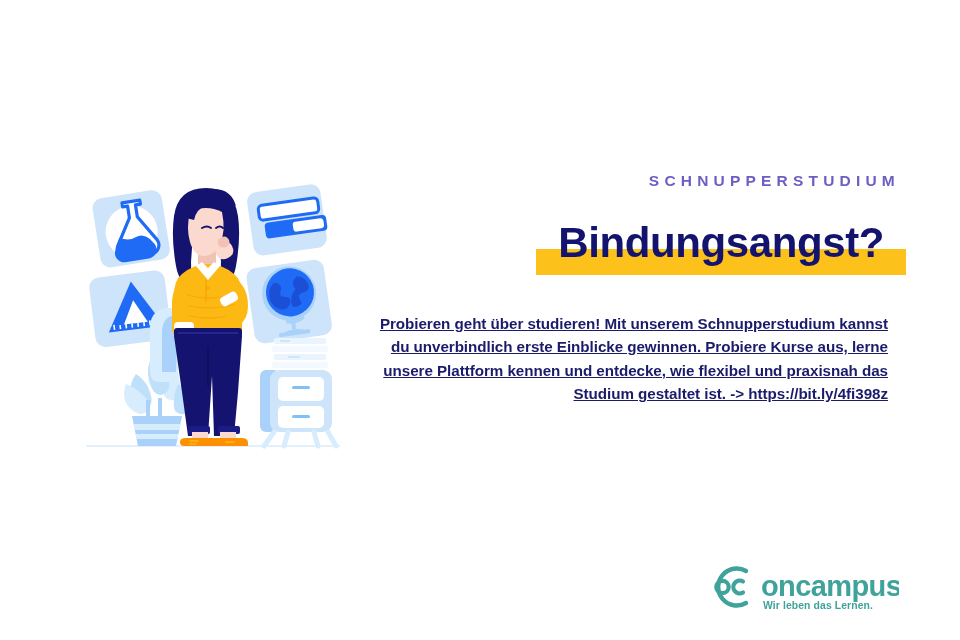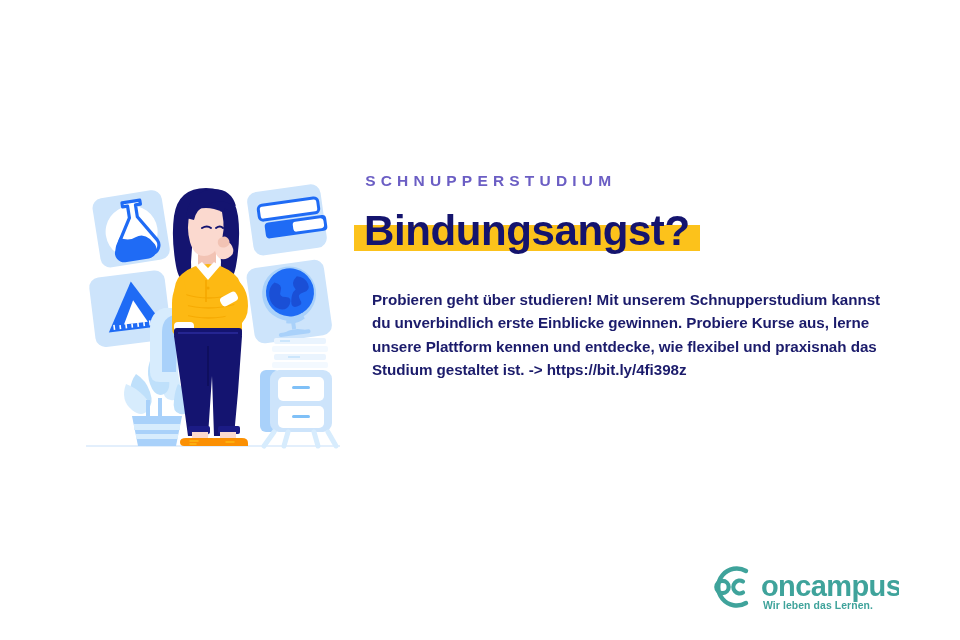--- a/index.html
+++ b/index.html
@@ -31,21 +31,21 @@
     height: 278px;
   }
   #illustration svg { display: block; width: 100%; height: 100%; }
 
   
   #text-col {
     position: absolute;
     left: 360px;
     top: 172px;
     width: 540px;
-    text-align: left;
+    text-align: right;
   }
 
   #eyebrow {
     font-size: 15.5px;
     font-weight: 700;
     letter-spacing: 5.2px;
     color: #6B5EC4;
     text-indent: 5.2px;
     line-height: 1.2;
     margin: 0;
@@ -66,33 +66,34 @@
     z-index: 0;
   }
   #headline {
     position: relative;
     z-index: 1;
     font-size: 42px;
     font-weight: 700;
     color: #14146E;
     line-height: 1.12;
     letter-spacing: -0.4px;
-    margin: 0;
+    margin: 12px;
     padding: 0 4px;
     white-space: nowrap;
   }
 
   #body-text {
     margin: 34px auto 12px;
     width: 516px;
     font-size: 15.2px;
     font-weight: 700;
     line-height: 1.55;
     color: #1B1B6B;
     letter-spacing: -0.05px;
+    text-decoration: underline;
   }
 
   
   #logo {
     position: absolute;
     left: 703px;
     top: 562px;
     width: 196px;
     height: 54px;
   }

